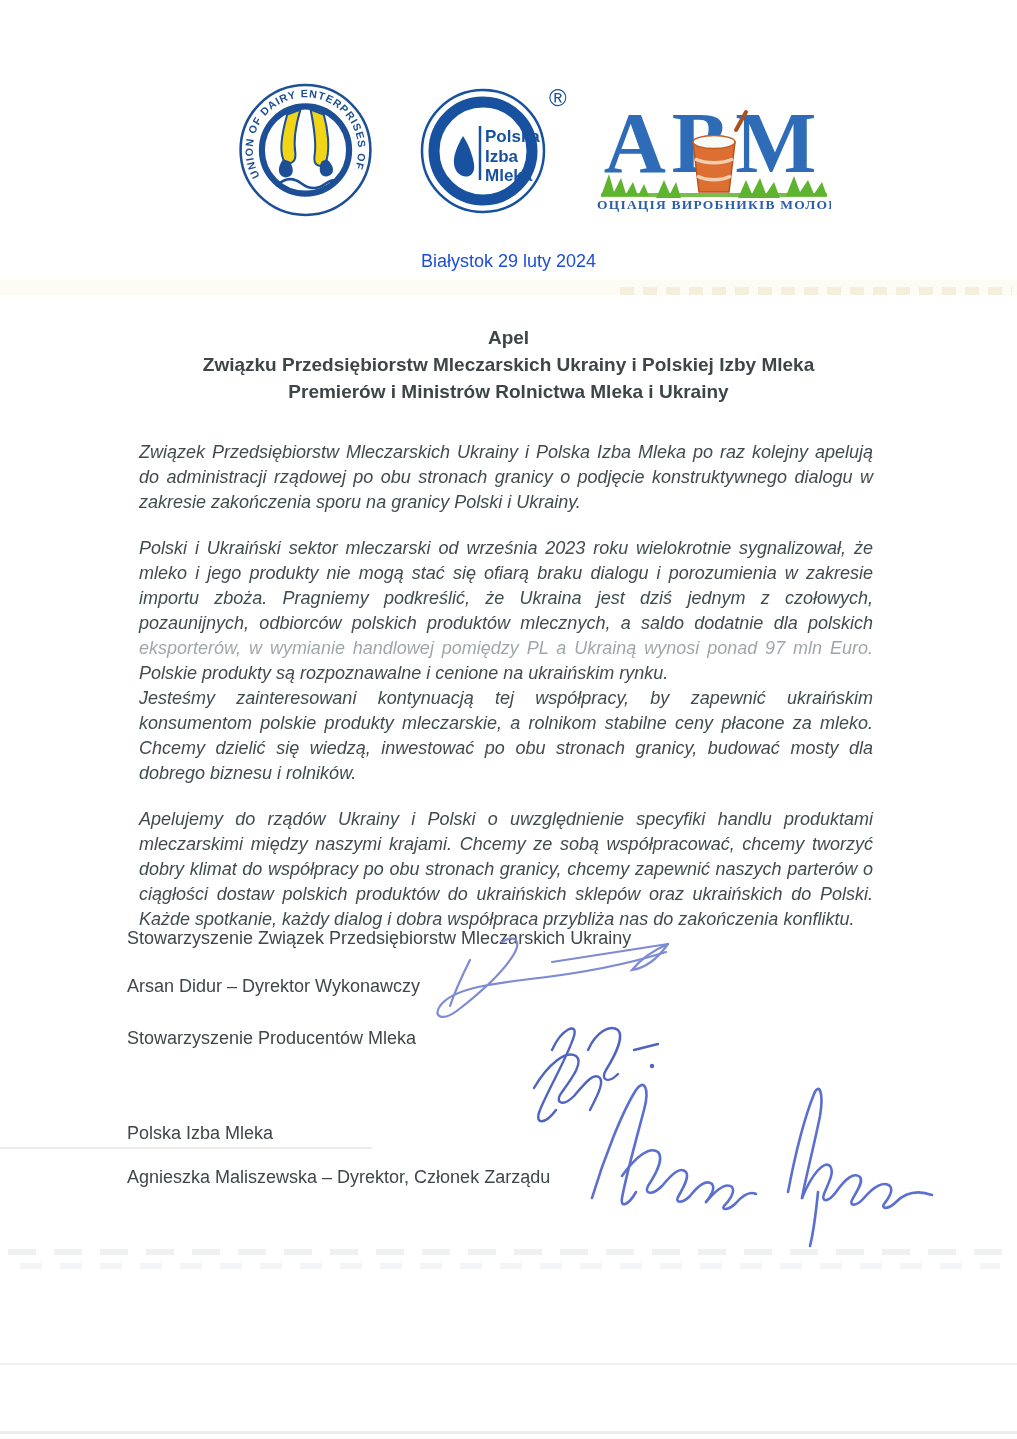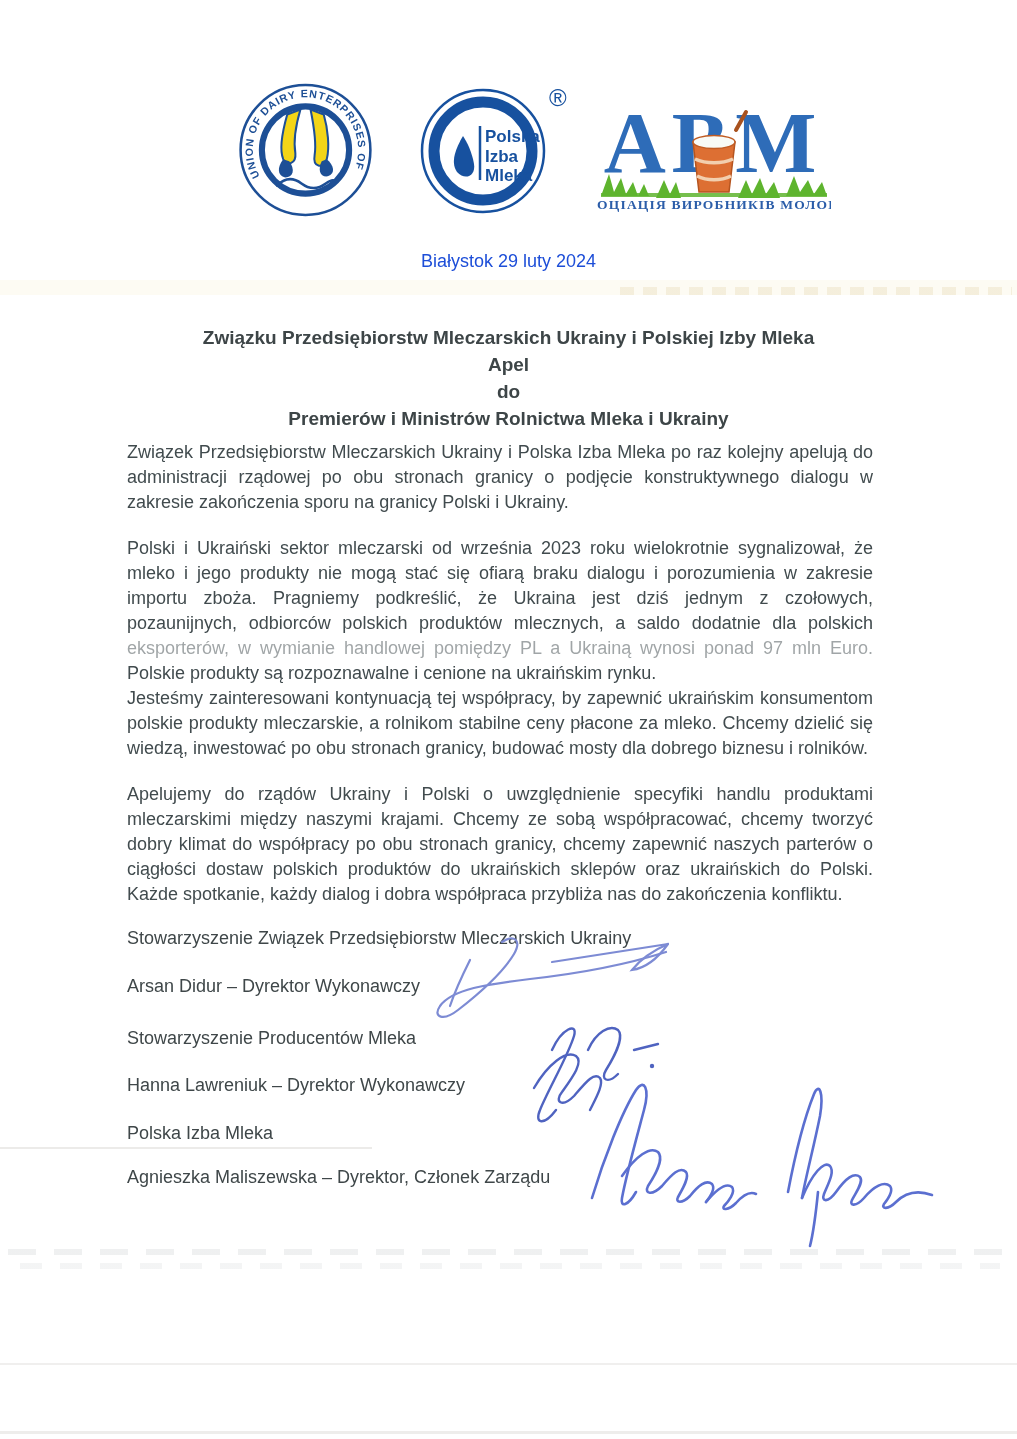--- a/index.html
+++ b/index.html
@@ -19,21 +19,21 @@
   }
   .title-block {
     position:absolute; top:324px; left:0; width:100%; text-align:center;
     font-weight:bold; font-size:19px; line-height:27px; color:#3d4547;
   }
   
   .body-text {
     position:absolute; top:440px; left:127px; width:746px;
     font-size:18px; line-height:25px; text-align:justify; color:#414b4e;
   }
-  .body-text p { margin:0 0 21px 0; }
+  .body-text p { margin:0 0 21px 12px;font-style:italic; }
   .body-text p.cont { margin-top:-21px; }
   
   .sig-line { position:absolute; left:127px; font-size:18px; color:#3f4749; white-space:nowrap; }
   .sig-org-1  { top:928px; }
   .sig-name-1 { top:976px; }
   .sig-org-2  { top:1028px; }
   .sig-name-2 { top:1075px; }
   .sig-org-3  { top:1123px; }
   .sig-name-3 { top:1167px; }
   .sig-svg { position:absolute; pointer-events:none; }
@@ -108,38 +108,36 @@
     </g>
     <text x="117" y="123" text-anchor="middle" font-family="Liberation Serif, serif" font-weight="bold" font-size="13.5" letter-spacing="1.2" fill="#2b5da9">АСОЦІАЦІЯ ВИРОБНИКІВ МОЛОКА</text>
   </svg>
 
   <div class="artifact band-cream"></div>
   <div class="artifact band-dash-top"></div>
 
   <div class="dateline">Białystok 29 luty 2024</div>
 
   <div class="title-block">
+    <div>Apel</div>
     <div>Związku Przedsiębiorstw Mleczarskich Ukrainy i Polskiej Izby Mleka</div>
-    <div>Apel</div>
-    <div>do</div>
     <div>Premierów i Ministrów Rolnictwa Mleka i Ukrainy</div>
   </div>
 
   <div class="body-text">
     <p>Związek Przedsiębiorstw Mleczarskich Ukrainy i Polska Izba Mleka po raz kolejny apelują do administracji rządowej po obu stronach granicy o podjęcie konstruktywnego dialogu w zakresie zakończenia sporu na granicy Polski i Ukrainy.</p>
     <p>Polski i Ukraiński sektor mleczarski od września 2023 roku wielokrotnie sygnalizował, że mleko i jego produkty nie mogą stać się ofiarą braku dialogu i porozumienia w zakresie importu zboża. Pragniemy podkreślić, że Ukraina jest dziś jednym z czołowych, pozaunijnych, odbiorców polskich produktów mlecznych, a saldo dodatnie dla polskich eksporterów, w wymianie handlowej pomiędzy PL a Ukrainą wynosi ponad 97 mln Euro. Polskie produkty są rozpoznawalne i cenione na ukraińskim rynku.</p>
     <p class="cont">Jesteśmy zainteresowani kontynuacją tej współpracy, by zapewnić ukraińskim konsumentom polskie produkty mleczarskie, a rolnikom stabilne ceny płacone za mleko. Chcemy dzielić się wiedzą, inwestować po obu stronach granicy, budować mosty dla dobrego biznesu i rolników.</p>
     <p>Apelujemy do rządów Ukrainy i Polski o uwzględnienie specyfiki handlu produktami mleczarskimi między naszymi krajami. Chcemy ze sobą współpracować, chcemy tworzyć dobry klimat do współpracy po obu stronach granicy, chcemy zapewnić naszych parterów o ciągłości dostaw polskich produktów do ukraińskich sklepów oraz ukraińskich do Polski. Każde spotkanie, każdy dialog i dobra współpraca przybliża nas do zakończenia konfliktu.</p>
   </div>
   <div class="artifact fade-line"></div>
 
   <div class="sig-line sig-org-1">Stowarzyszenie Związek Przedsiębiorstw Mleczarskich Ukrainy</div>
   <div class="sig-line sig-org-2">Stowarzyszenie Producentów Mleka</div>
   <div class="sig-line sig-name-1">Arsan Didur – Dyrektor Wykonawczy</div>
-  <div class="sig-line sig-name-2">Hanna Lawreniuk – Dyrektor Wykonawczy</div>
   <div class="sig-line sig-org-3">Polska Izba Mleka</div>
   <div class="sig-line sig-name-3">Agnieszka Maliszewska – Dyrektor, Członek Zarządu</div>
 
   <svg class="sig-svg sig-1" width="265" height="90" viewBox="0 0 265 90" fill="none" stroke="#7d8bd4" stroke-width="2.2" stroke-linecap="round">
     <path d="M92,10 C104,2 112,8 104,22 C92,42 66,64 48,78 C34,89 22,86 30,74 C42,57 78,52 120,47 C165,42 215,33 256,20"></path>
     <path d="M142,30 C180,24 220,18 258,12"></path>
     <path d="M258,12 C248,26 236,36 222,38 C230,28 244,18 258,12"></path>
     <path d="M60,28 C52,44 44,62 40,74"></path>
   </svg>
 

